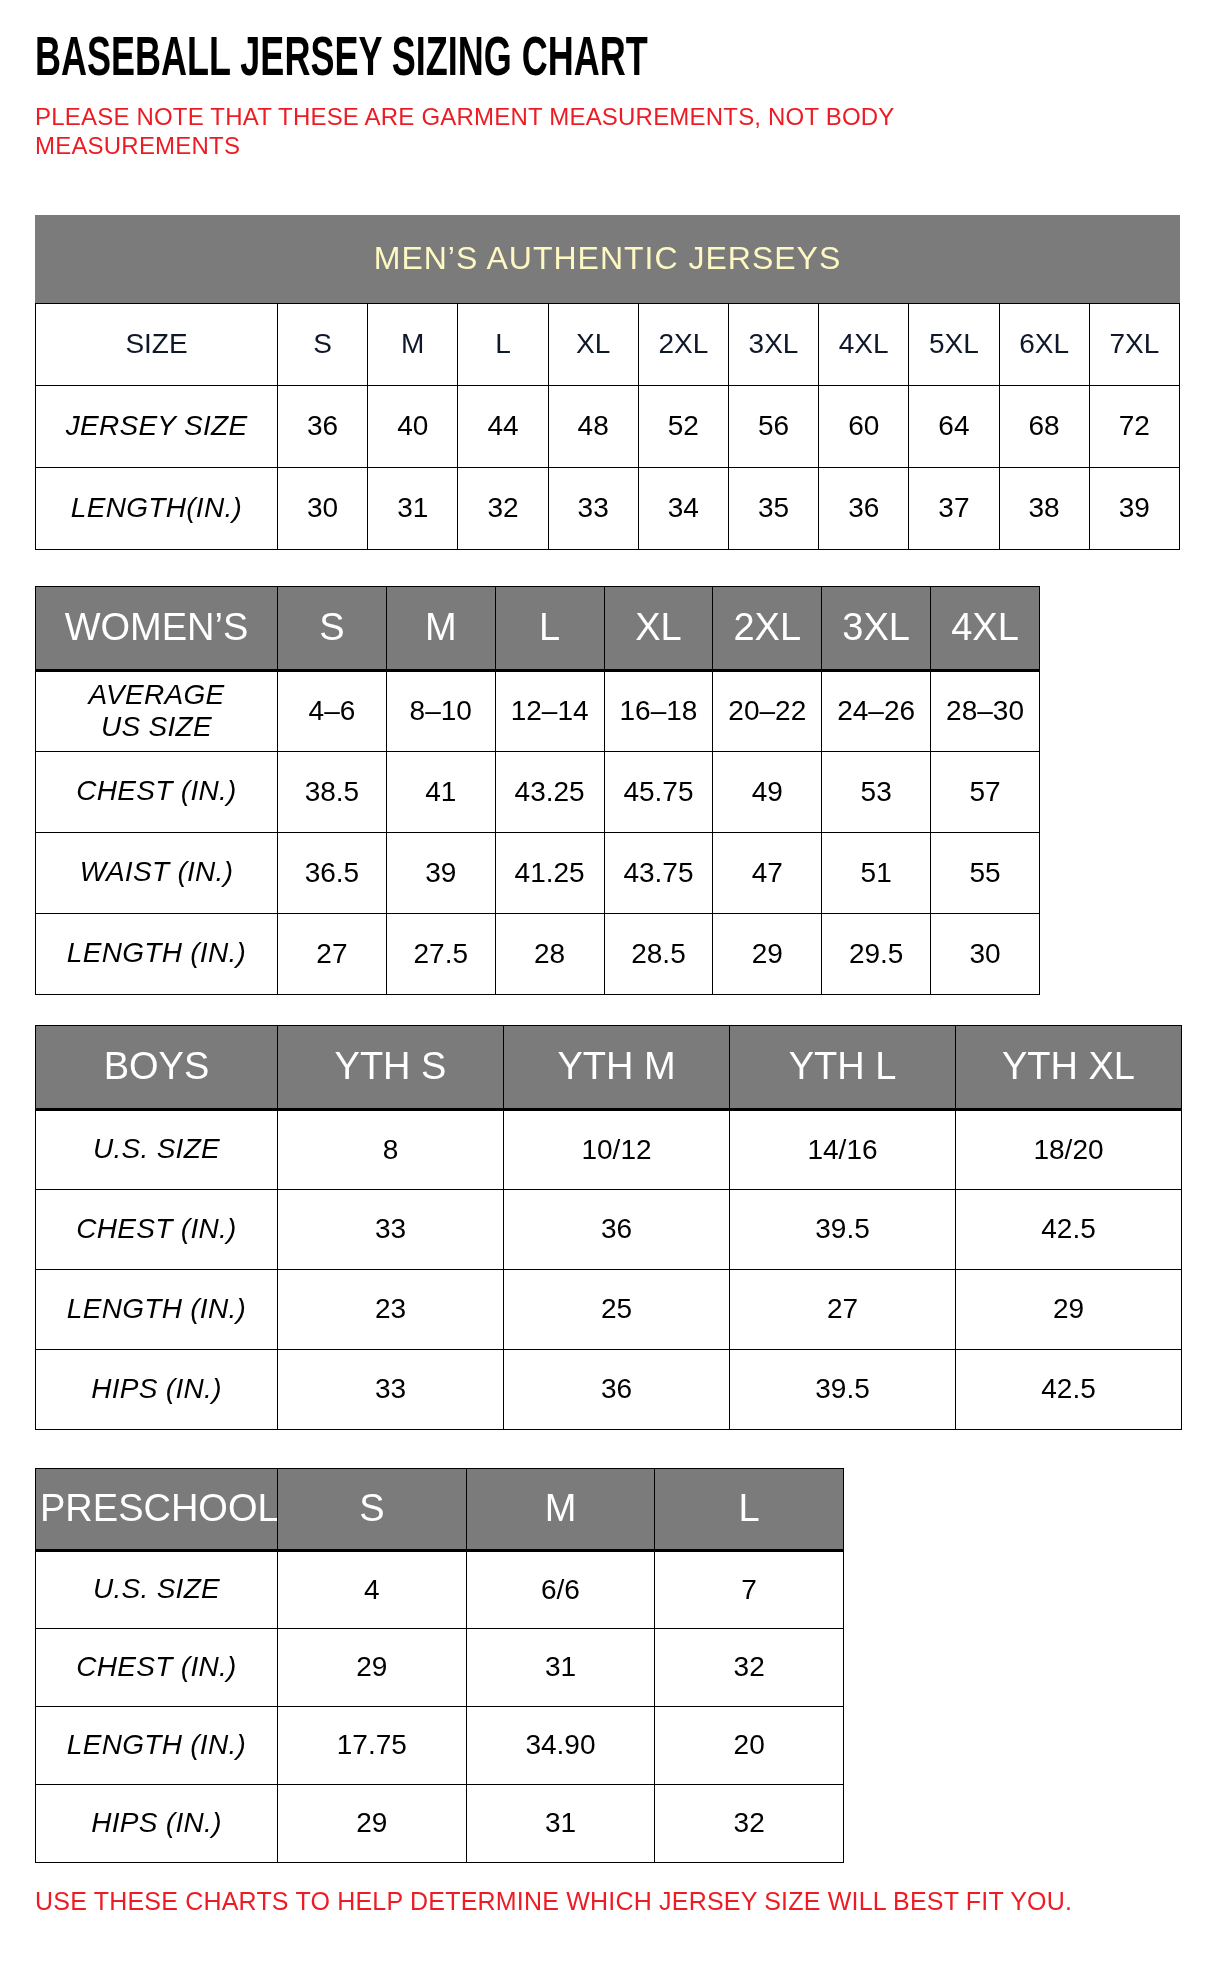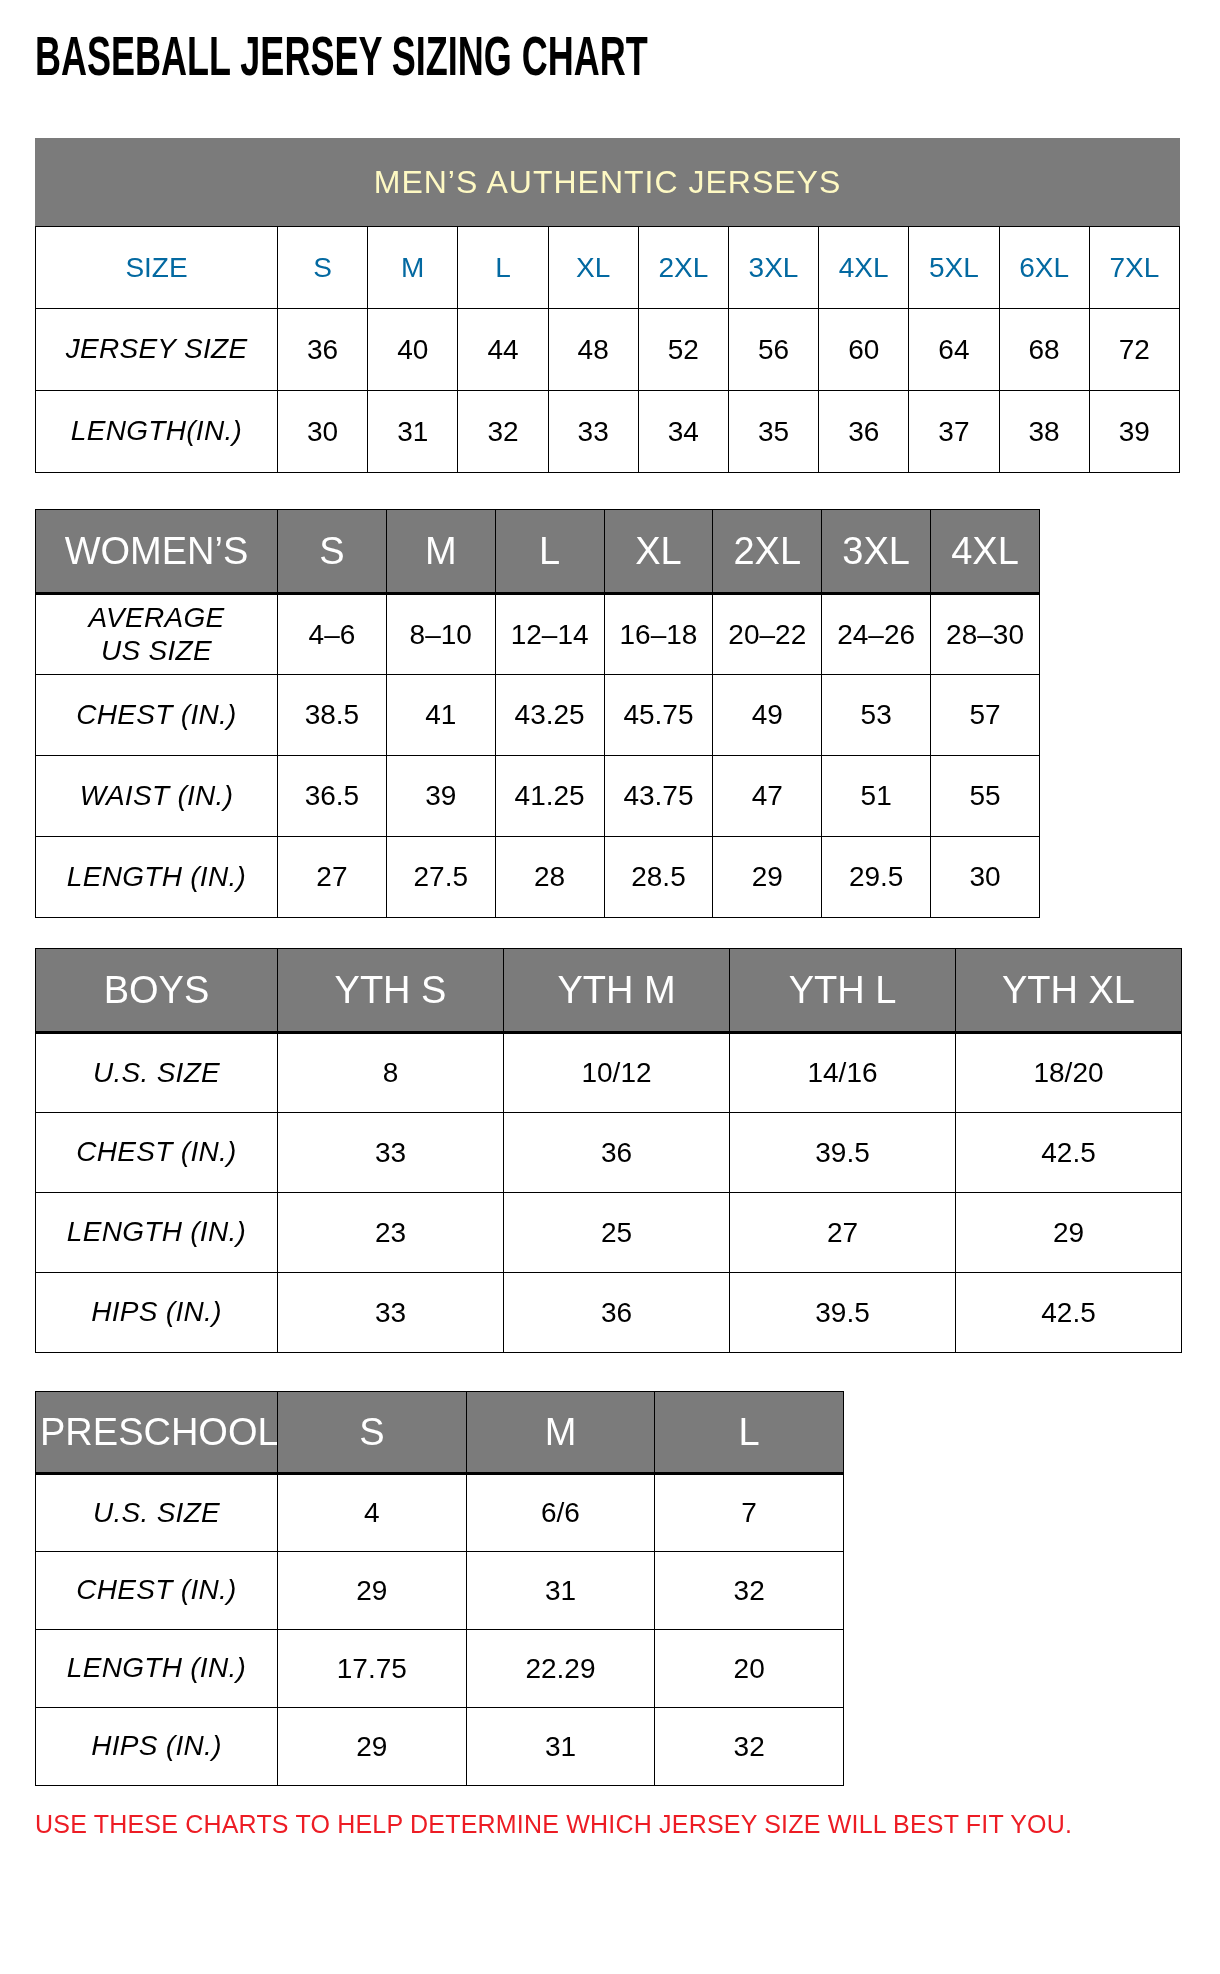--- a/index.html
+++ b/index.html
@@ -78,21 +78,21 @@
     text-align: center;
     vertical-align: middle;
     font-weight: 400;
     font-size: 28px;
     padding: 0 4px;
     overflow: hidden;
   }
   table.sizes .corner { width: 242px; }
 
   
-  tr.plain-header th { background: #ffffff; color: #0369a1; }
+  tr.plain-header th { background: #ffffff; color: #0f172a; }
 
   
   tr.gray-header th {
     background: var(--gray);
     color: #ffffff;
     border-bottom: 3px solid #000;
     font-size: 38px;
   }
 
   td.row-label { white-space: pre-line; line-height: 1.15; letter-spacing: 0.3px; font-style: italic; }
@@ -107,20 +107,21 @@
   #tbl-preschool thead tr { height: 82px; }
   #tbl-preschool tbody tr { height: 78px; }
 </style>
 </head>
 <body>
 
 <div class="page">
 
   <h1 class="page-title">BASEBALL JERSEY SIZING CHART</h1>
 
+  <p class="note">PLEASE NOTE THAT THESE ARE GARMENT MEASUREMENTS, NOT BODY MEASUREMENTS</p>
 
   <section class="tbl-wrap" id="tbl-mens">
       <div class="banner">MEN’S AUTHENTIC JERSEYS</div>
       <table class="sizes">
         <thead>
           <tr class="plain-header">
             <th class="corner">SIZE</th>
             <th>S</th>
             <th>M</th>
             <th>L</th>
@@ -284,21 +285,21 @@
           </tr>
           <tr>
             <td class="row-label">CHEST (IN.)</td>
             <td class="value">29</td>
             <td class="value">31</td>
             <td class="value">32</td>
           </tr>
           <tr>
             <td class="row-label">LENGTH (IN.)</td>
             <td class="value">17.75</td>
-            <td class="value">22.29</td>
+            <td class="value">34.90</td>
             <td class="value">20</td>
           </tr>
           <tr>
             <td class="row-label">HIPS (IN.)</td>
             <td class="value">29</td>
             <td class="value">31</td>
             <td class="value">32</td>
           </tr>
         </tbody>
       </table>

